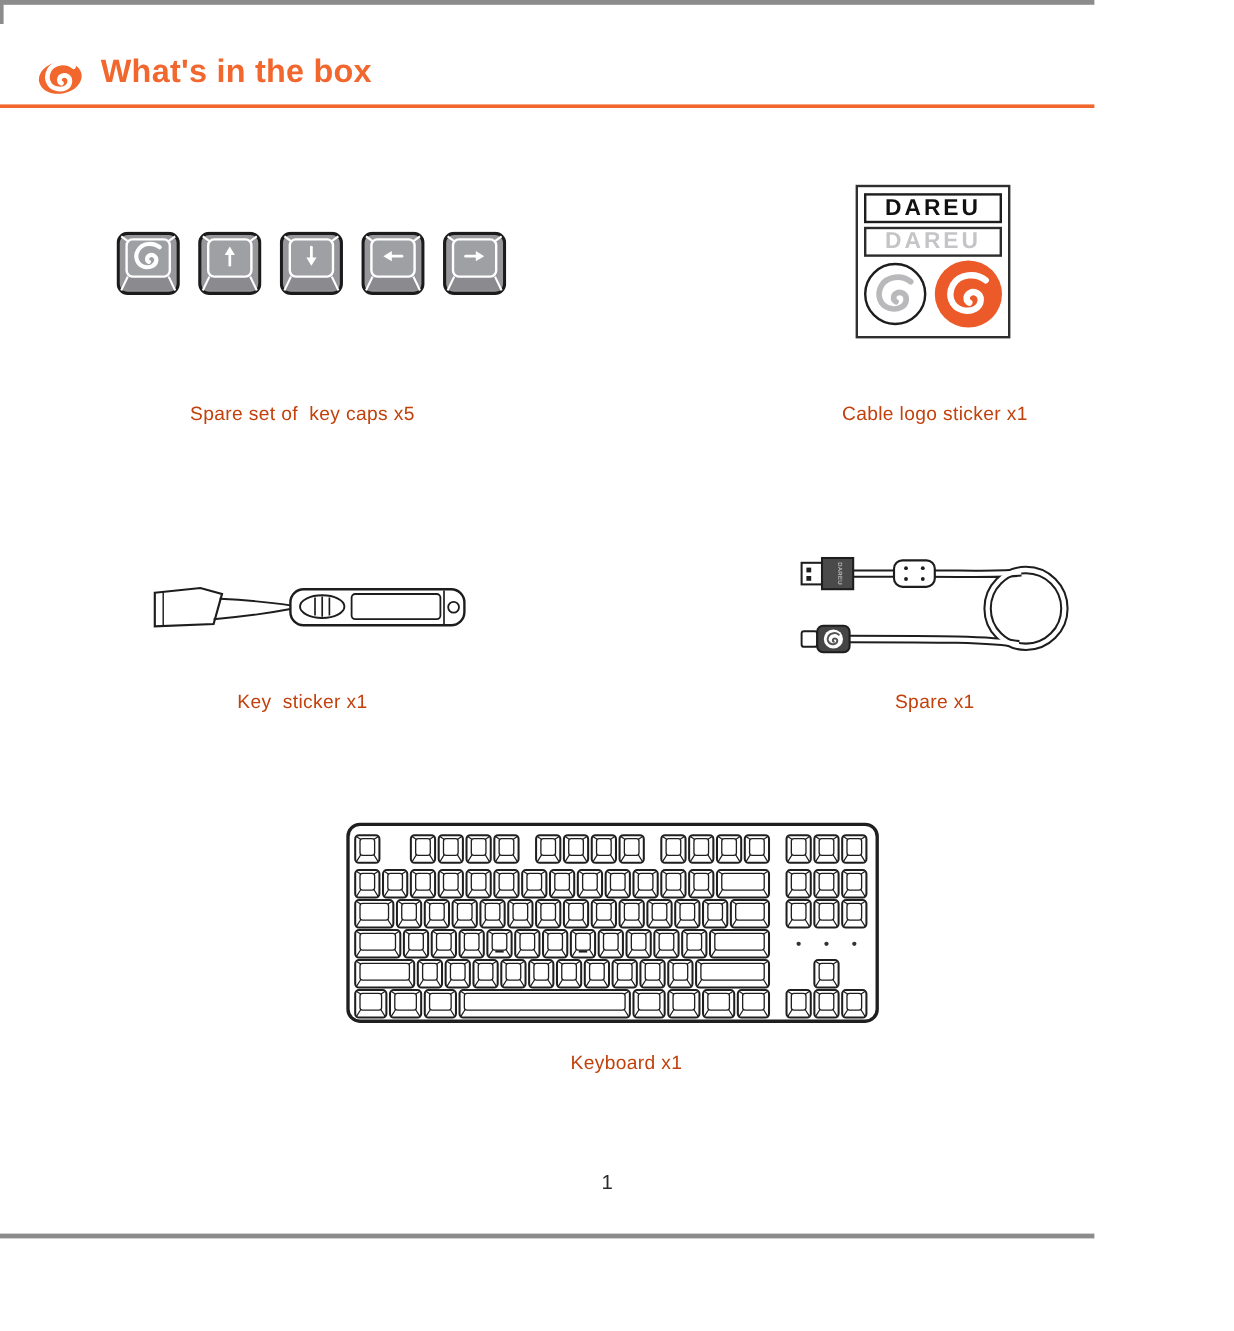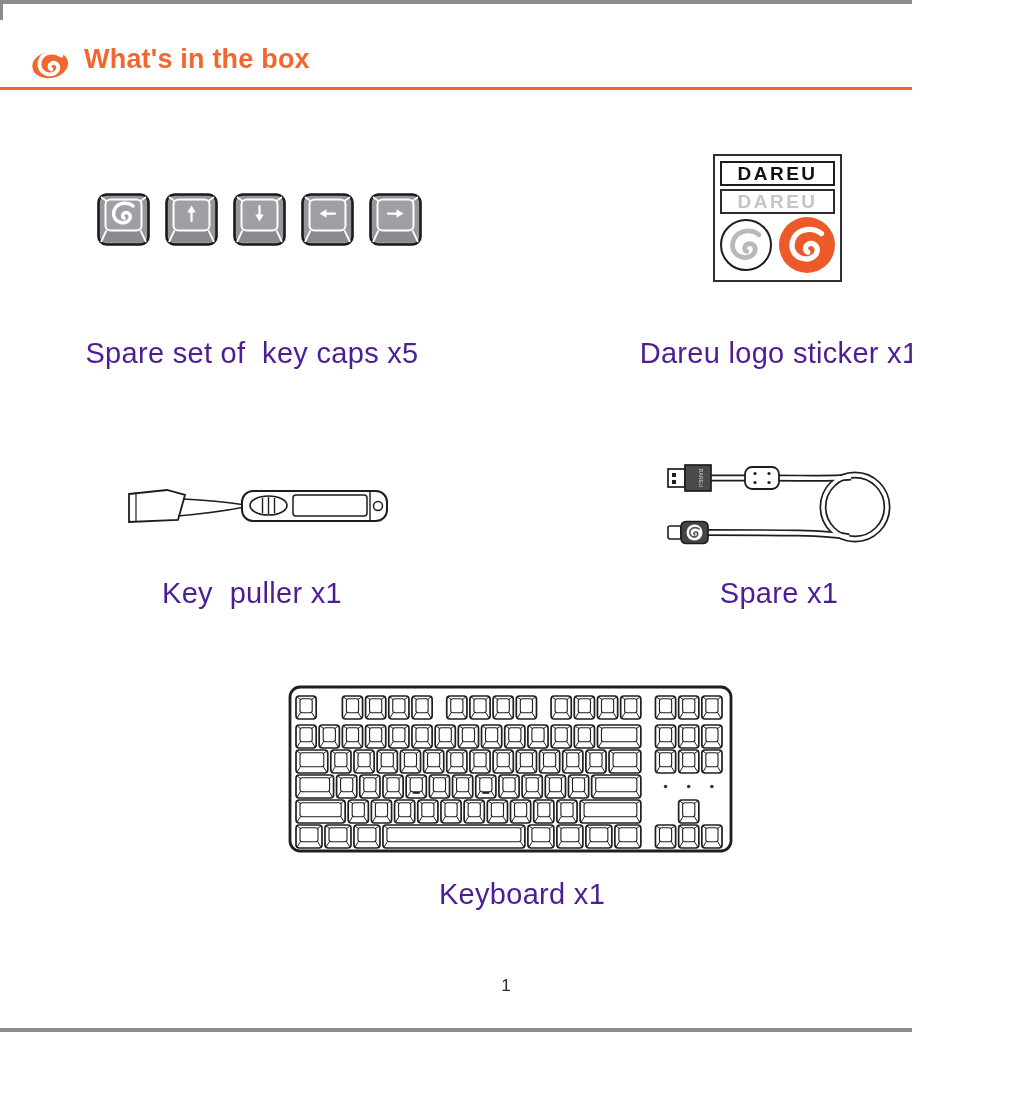--- a/index.html
+++ b/index.html
@@ -17,21 +17,21 @@
 
   
   .hdr-logo{position:absolute;left:31px;top:48px;width:40px;height:32px;}
   .hdr-title{
     position:absolute;left:84px;top:44px;font-size:27px;font-weight:bold;
     color:#f2672e;letter-spacing:0.2px;
   }
 
   
   .item-label{
-    position:absolute;transform:translateX(-50%);font-size:29px;color:#4c1d95;
+    position:absolute;transform:translateX(-50%);font-size:16px;color:#c2410c;
     letter-spacing:0.3px;white-space:pre;
   }
   .page-num{
     position:absolute;left:506px;top:976px;transform:translateX(-50%);
     font-size:17px;color:#2b2b2b;
   }
 
   
   .keycaps-row{position:absolute;left:97px;top:193px;display:flex;gap:15px;}
   .keycap{width:53px;height:53px;display:block;}
@@ -640,19 +640,19 @@
         </g>
         <g>
           <rect x="413.825" y="140" width="20.19" height="23" rx="3.2" class="ko"></rect>
           <path d="M415.025,141.2 L418.625,143.60000000000002 M432.815,141.2 L429.215,143.60000000000002 M415.025,161.8 L418.625,156 M432.815,161.8 L429.215,156" class="kd"></path>
           <rect x="417.825" y="142.8" width="12.190000000000001" height="14" rx="2.2" class="ki"></rect>
         </g>
       </g>
   </svg>
 
   <div class="item-label" style="left:252px;top:337px;">Spare set of  key caps x5</div>
-  <div class="item-label" style="left:779px;top:337px;">Dareu logo sticker x1</div>
-  <div class="item-label" style="left:252px;top:577px;">Key  puller x1</div>
+  <div class="item-label" style="left:779px;top:337px;">Cable logo sticker x1</div>
+  <div class="item-label" style="left:252px;top:577px;">Key  sticker x1</div>
   <div class="item-label" style="left:779px;top:577px;">Spare x1</div>
   <div class="item-label" style="left:510px;top:878px;margin-left:12px;">Keyboard x1</div>
   <div class="page-num">1</div>
 
 </div>
 
 </body></html>

